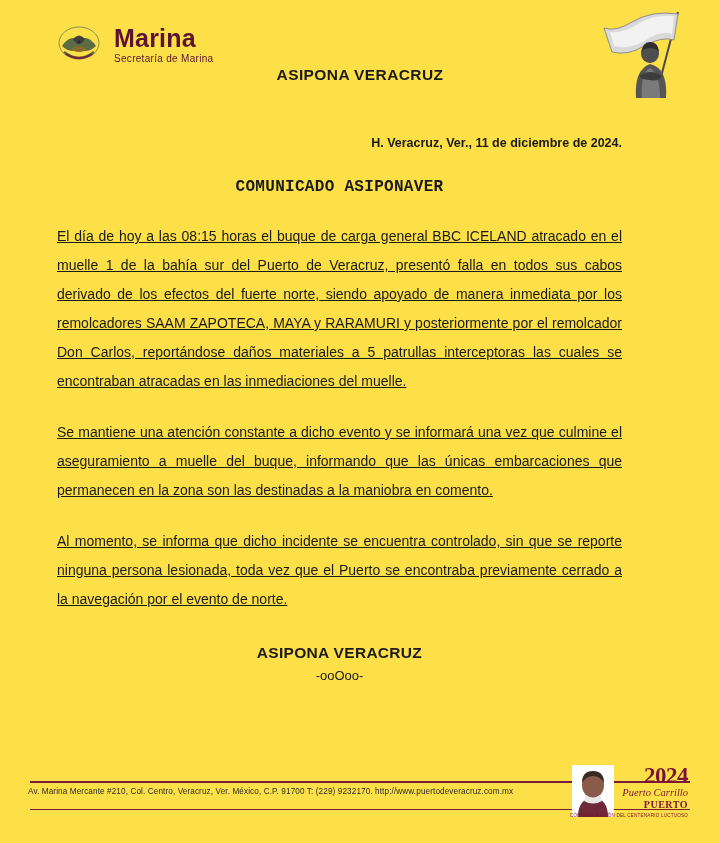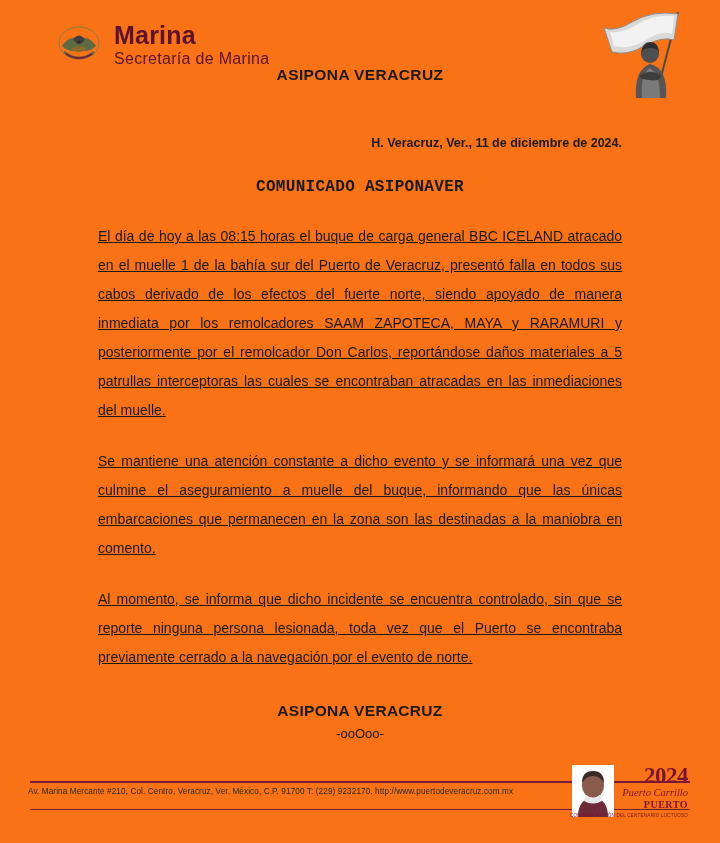--- a/index.html
+++ b/index.html
@@ -13,21 +13,21 @@
     font-family: "Liberation Sans", sans-serif;
     color: #1a1a1a;
     position: relative;
     overflow: hidden;
   }
 
   .page {
     width: 720px;
     height: 843px;
     position: relative;
-    background: #f97316;
+    background: #fde047;
     box-sizing: border-box;
   }
 
   
   .header {
     position: relative;
     height: 120px;
     padding: 14px 28px 0 28px;
     box-sizing: border-box;
   }
@@ -47,21 +47,21 @@
   .brand-text {
     line-height: 1;
   }
   .brand-title {
     font-size: 25px;
     font-weight: bold;
     color: #5c1230;
     letter-spacing: 0.2px;
   }
   .brand-sub {
-    font-size: 16px;
+    font-size: 10px;
     color: #5c1230;
     letter-spacing: 0.3px;
     margin-top: 3px;
   }
 
   .doc-heading {
     position: absolute;
     left: 0;
     right: 0;
     top: 66px;
@@ -75,21 +75,21 @@
   .flag-emblem {
     position: absolute;
     right: 26px;
     top: 8px;
     width: 112px;
     height: 92px;
   }
 
   
   .content {
-    padding: 0 98px 0 98px;
+    padding: 0 98px 0 57px;
     box-sizing: border-box;
   }
   .date-line {
     text-align: right;
     font-size: 12.5px;
     font-weight: bold;
     color: #1a1a1a;
     margin-top: 16px;
     padding-right: 0px;
   }

